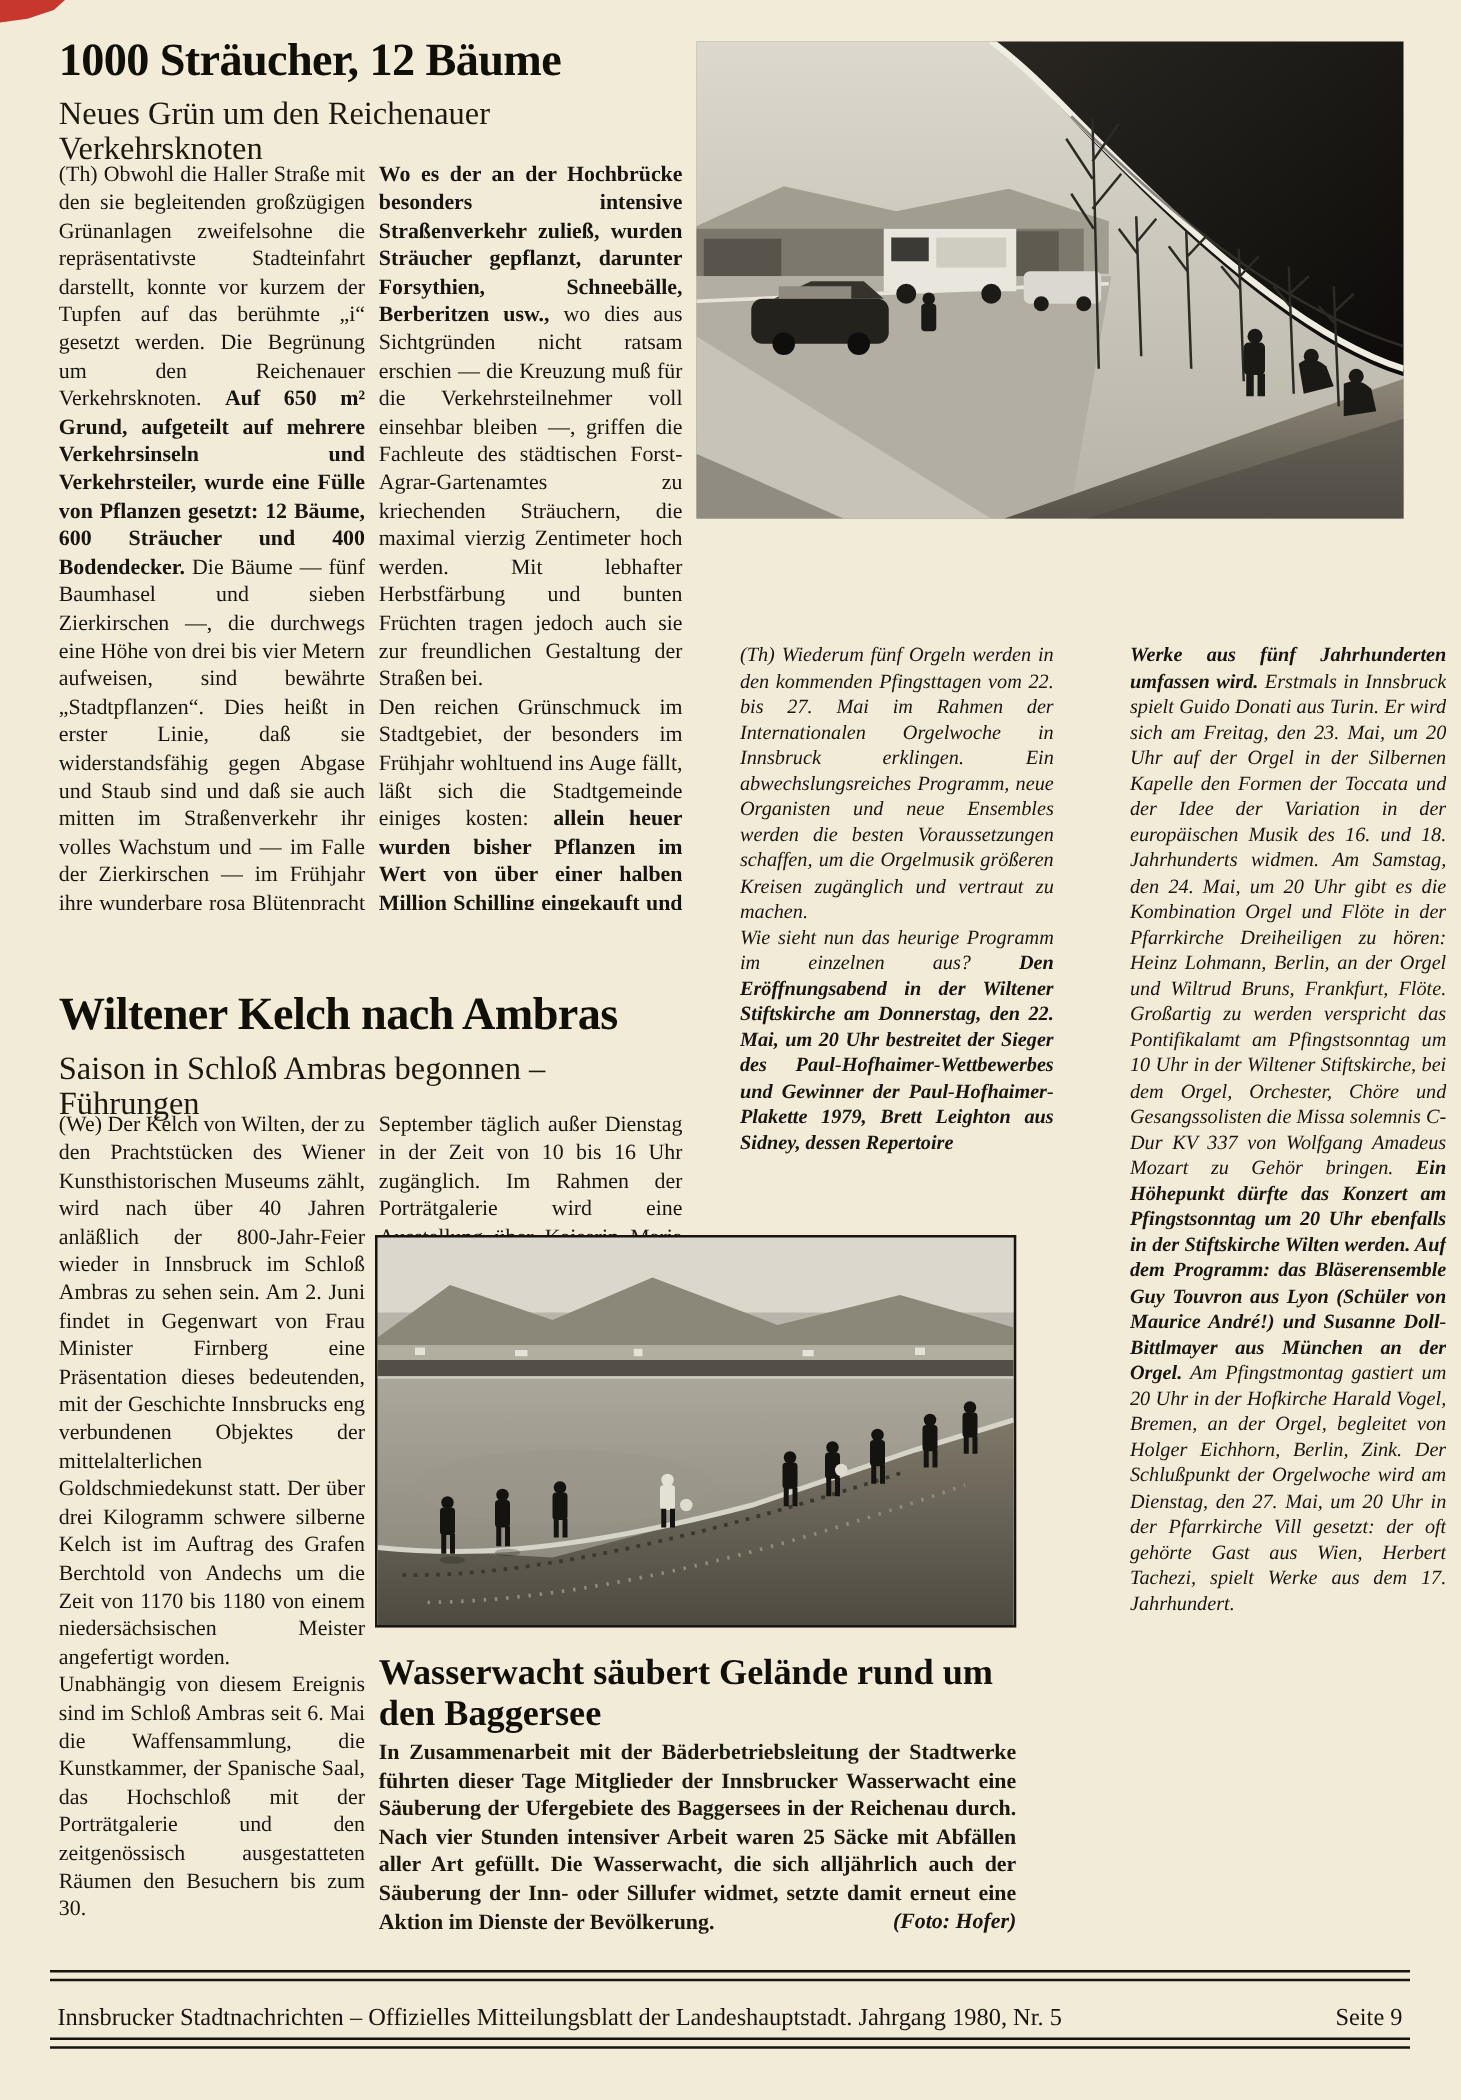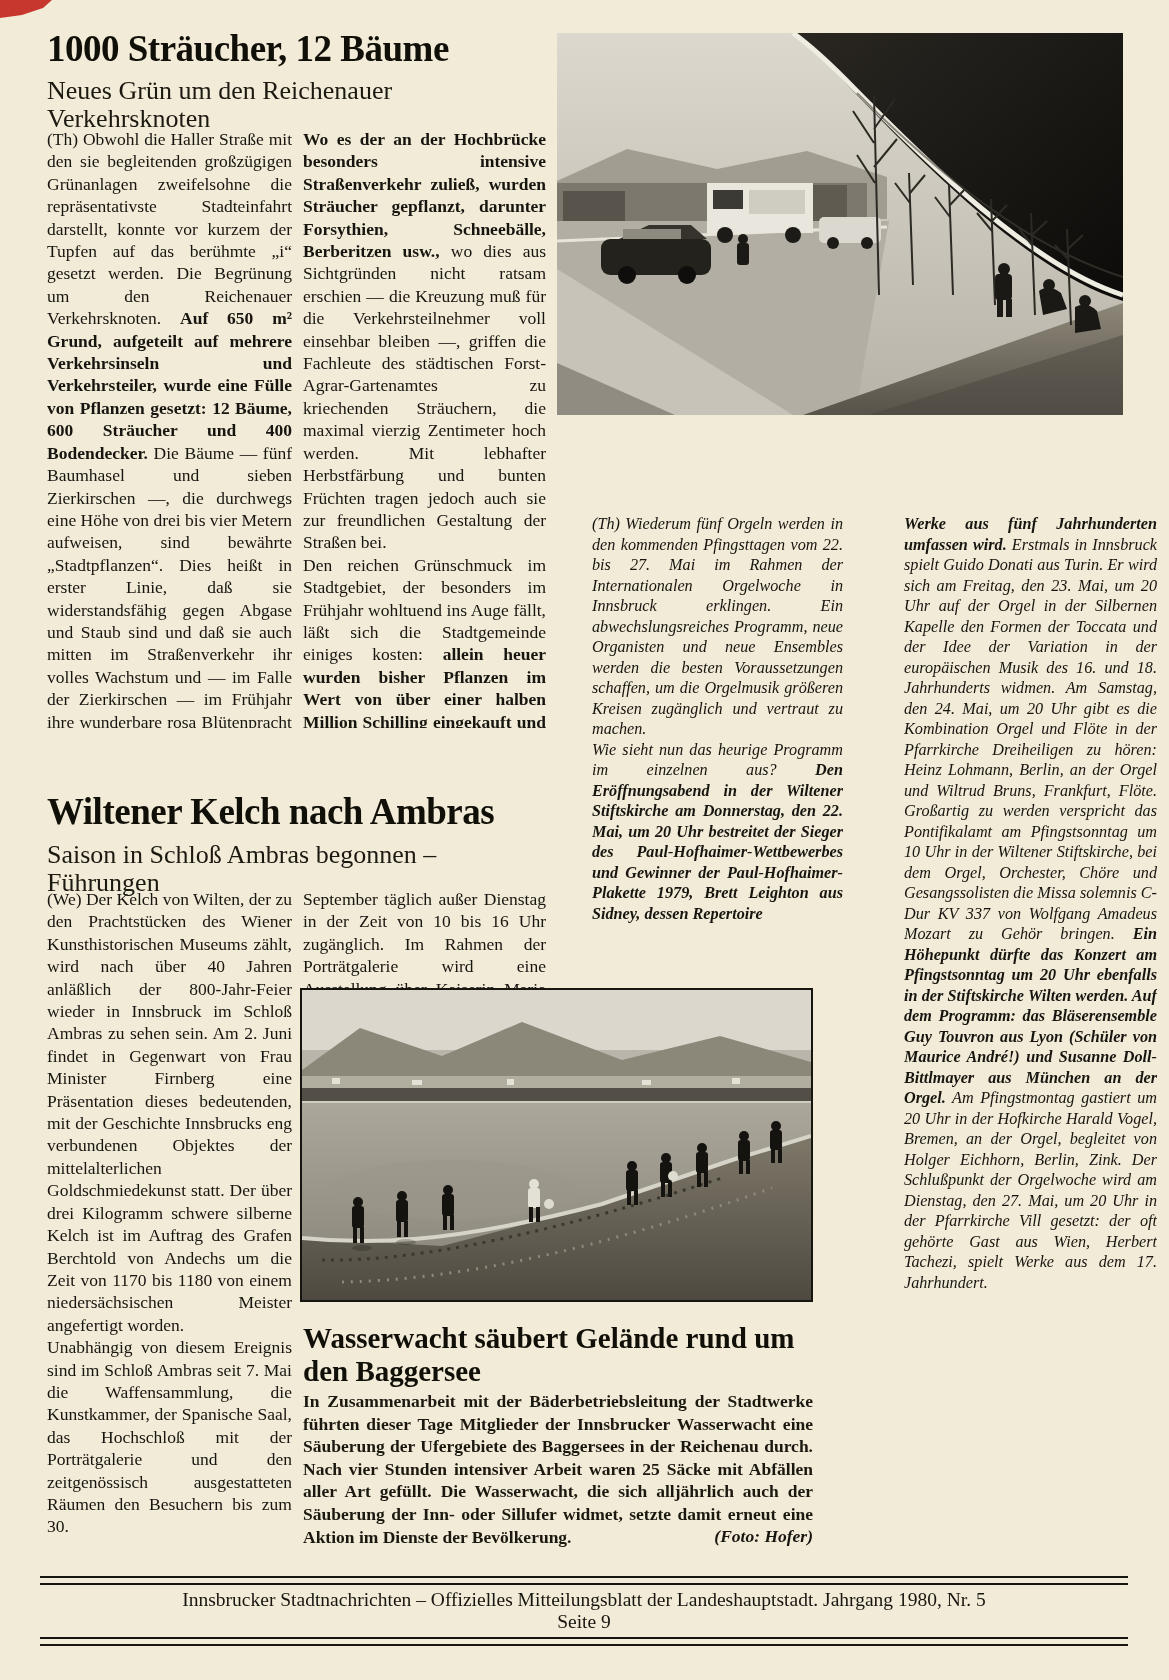--- a/index.html
+++ b/index.html
@@ -14,21 +14,21 @@
   .b{font-weight:700;}
   .photo{background:#b9b5aa;overflow:hidden;}
   .photo svg{display:block;width:100%;height:100%;}
   .cap-head{font-weight:700;font-size:29px;color:#111008;}
   .cap-body{font-weight:600;font-size:17.5px;line-height:22.6px;
             text-align:justify;color:#1b1810;}
   .cap-credit{position:absolute;right:0;bottom:1px;font-style:italic;font-weight:600;font-size:17.5px;}
   .footer{left:40px;top:1576px;width:1088px;}
   .double-rule{height:5px;border-top:2px solid #17150f;border-bottom:2px solid #17150f;}
   .footer-row{display:flex;justify-content:space-between;align-items:center;
-              padding:4px 6px 4px 6px;font-size:19.5px;flex-direction:column;}
+              padding:19px 6px 4px 6px;font-size:19.5px;}
 </style>
 </head>
 <body>
 
 <svg class="abs" style="left:0;top:0;" width="54" height="20">
   <polygon points="0,0 52,0 43,8 22,15 0,18" fill="#c8372d"></polygon>
 </svg>
 
 <section class="abs" style="left:47px;top:30px;width:500px;">
   <h1 class="headline" style="margin:0;">1000 Sträucher, 12 Bäume</h1>
@@ -133,21 +133,21 @@
     <p><span class="b">Werke aus fünf Jahrhunderten umfassen wird.</span><span> Erstmals in Innsbruck spielt Guido Donati aus Turin. Er wird sich am Freitag, den 23. Mai, um 20 Uhr auf der Orgel in der Silbernen Kapelle den Formen der Toccata und der Idee der Variation in der europäischen Musik des 16. und 18. Jahrhunderts widmen. Am Samstag, den 24. Mai, um 20 Uhr gibt es die Kombination Orgel und Flöte in der Pfarrkirche Dreiheiligen zu hören: Heinz Lohmann, Berlin, an der Orgel und Wiltrud Bruns, Frankfurt, Flöte. Großartig zu werden verspricht das Pontifikalamt am Pfingstsonntag um 10 Uhr in der Wiltener Stiftskirche, bei dem Orgel, Orchester, Chöre und Gesangssolisten die Missa solemnis C-Dur KV 337 von Wolfgang Amadeus Mozart zu Gehör bringen. </span><span class="b">Ein Höhepunkt dürfte das Konzert am Pfingstsonntag um 20 Uhr ebenfalls in der Stiftskirche Wilten werden. Auf dem Programm: das Bläserensemble Guy Touvron aus Lyon (Schüler von Maurice André!) und Susanne Doll-Bittlmayer aus München an der Orgel.</span><span> Am Pfingstmontag gastiert um 20 Uhr in der Hofkirche Harald Vogel, Bremen, an der Orgel, begleitet von Holger Eichhorn, Berlin, Zink. Der Schlußpunkt der Orgelwoche wird am Dienstag, den 27. Mai, um 20 Uhr in der Pfarrkirche Vill gesetzt: der oft gehörte Gast aus Wien, Herbert Tachezi, spielt Werke aus dem 17. Jahrhundert.</span></p>
   </div>
 </div>
 
 <section class="abs" style="left:47px;top:793px;width:500px;">
   <h1 class="headline" style="margin:0;">Wiltener Kelch nach Ambras</h1>
   <h2 class="subhead" style="margin:10px 0 0 0;font-weight:400;">Saison in Schloß Ambras begonnen – Führungen</h2>
 </section>
 <div class="abs bodycol" style="left:47px;top:888px;width:245px;height:678px;">
   <p><span>(We) Der Kelch von Wilten, der zu den Prachtstücken des Wiener Kunsthistorischen Museums zählt, wird nach über 40 Jahren anläßlich der 800-Jahr-Feier wieder in Innsbruck im Schloß Ambras zu sehen sein. Am 2. Juni findet in Gegenwart von Frau Minister Firnberg eine Präsentation dieses bedeutenden, mit der Geschichte Innsbrucks eng verbundenen Objektes der mittelalterlichen Goldschmiedekunst statt. Der über drei Kilogramm schwere silberne Kelch ist im Auftrag des Grafen Berchtold von Andechs um die Zeit von 1170 bis 1180 von einem niedersächsischen Meister angefertigt worden.</span></p>
-  <p><span>Unabhängig von diesem Ereignis sind im Schloß Ambras seit 7. Mai die Waffensammlung, die Kunstkammer, der Spanische Saal, das Hochschloß mit der Porträtgalerie und den zeitgenössisch ausgestatteten Räumen den Besuchern bis zum 30.</span></p>
+  <p><span>Unabhängig von diesem Ereignis sind im Schloß Ambras seit 6. Mai die Waffensammlung, die Kunstkammer, der Spanische Saal, das Hochschloß mit der Porträtgalerie und den zeitgenössisch ausgestatteten Räumen den Besuchern bis zum 30.</span></p>
 </div>
 <div class="abs bodycol" style="left:303px;top:888px;width:243px;height:130px;">
   <p><span>September täglich außer Dienstag in der Zeit von 10 bis 16 Uhr zugänglich. Im Rahmen der Porträtgalerie wird eine Ausstellung über Kaiserin Maria Theresia gezeigt.</span></p>
 </div>
 
 <figure class="abs photo" style="left:300px;top:988px;width:513px;height:314px;margin:0;border:2px solid #17150f;box-sizing:border-box;z-index:5;">
   <svg viewBox="0 0 509 310" preserveAspectRatio="none">
     <defs>
       <linearGradient id="water2" x1="0" y1="0" x2="0" y2="1">
         <stop offset="0" stop-color="#aba79b"></stop>

